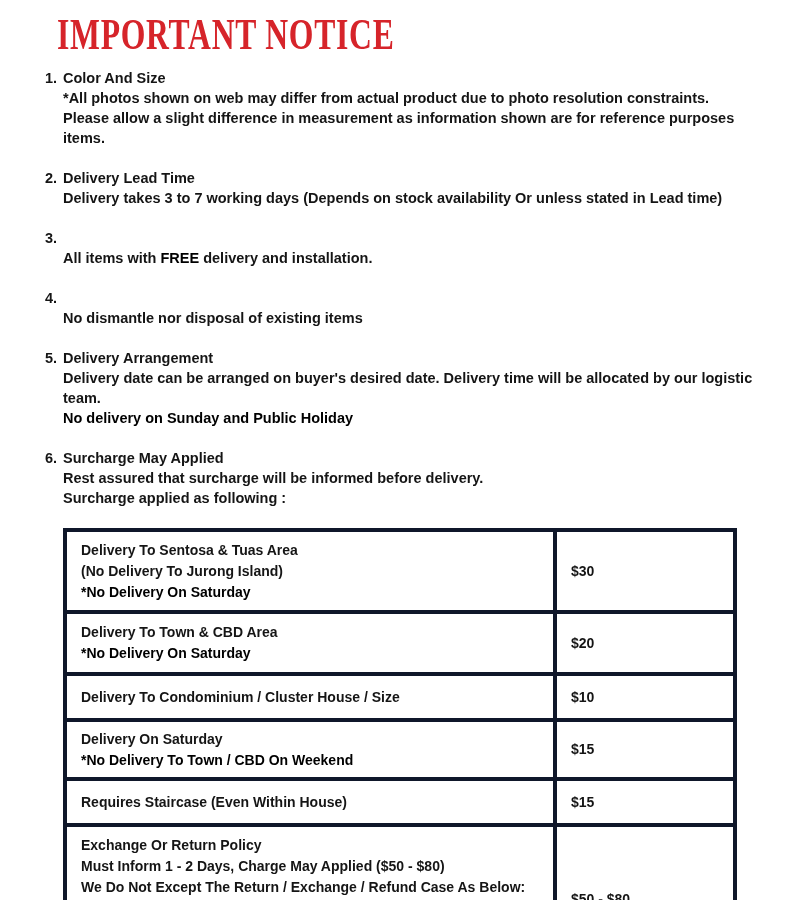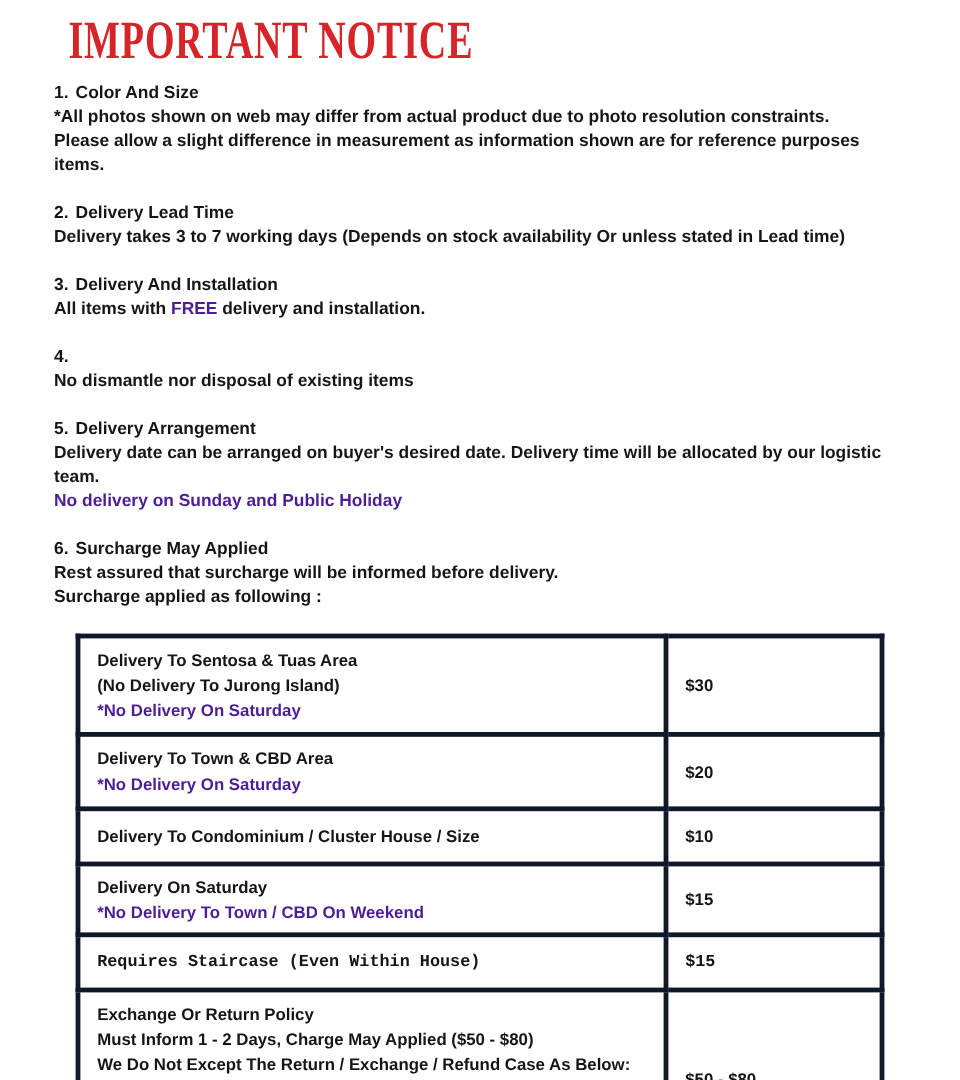--- a/index.html
+++ b/index.html
@@ -11,36 +11,36 @@
   .title{
     font-family:"Liberation Serif",serif;font-weight:700;
     font-size:44px;line-height:1.0;color:#d6242a;
     margin:12px 0 0 57px;letter-spacing:1px;white-space:nowrap;
     transform:scale(0.72,1.02);transform-origin:left top;
   }
   .notices{margin:12px 0 0 45px;padding:0;list-style:none;font-size:14.5px;line-height:20px;}
   .notice{margin-bottom:20px;}
   .notice-head{display:flex;}
   .notice-num{width:18px;flex:0 0 18px;}
-  .notice-body{}
-  .red{color:#4c1d95;}
+  .notice-body{margin-left:18px;}
+  .red{color:#000000;}
   table.surcharge{
     margin:8px 0 0 63px;width:674px;border-collapse:collapse;
     border:3px solid #c2252c;table-layout:fixed;
   }
   table.surcharge td{
     border:4px solid #0f172a;padding:0 14px;font-size:14px;line-height:21px;
     vertical-align:middle;background:#fff;
   }
   td.price-cell{width:148px;text-align:left;font-size:15.5px;}
   tr.r1 td{height:78px;}
   tr.r2 td{height:58px;}
   tr.r3 td{height:42px;}
   tr.r4 td{height:55px;}
-  tr.r5 td{height:42px;font-family:Liberation Mono, monospace;}
+  tr.r5 td{height:42px;}
   tr.r6 td{vertical-align:top;padding-top:8px;height:180px;}
   tr.r6 td.price-cell{padding-top:62px;}
 </style>
 </head>
 <body>
 
 <div class="page">
 
   <h1 class="title">IMPORTANT NOTICE</h1>
 
@@ -64,21 +64,20 @@
         <span>Delivery Lead Time</span>
       </div>
       <div class="notice-body">
         <div>Delivery takes 3 to 7 working days (Depends on stock availability Or unless stated in Lead time)</div>
       </div>
     </li>
 
     <li class="notice">
       <div class="notice-head">
         <span class="notice-num">3.</span>
-        <span>Delivery And Installation</span>
       </div>
       <div class="notice-body">
         <div><span>All items with </span><span class="red">FREE</span><span> delivery and installation.</span></div>
       </div>
     </li>
 
     <li class="notice">
       <div class="notice-head">
         <span class="notice-num">4.</span>
       </div>

